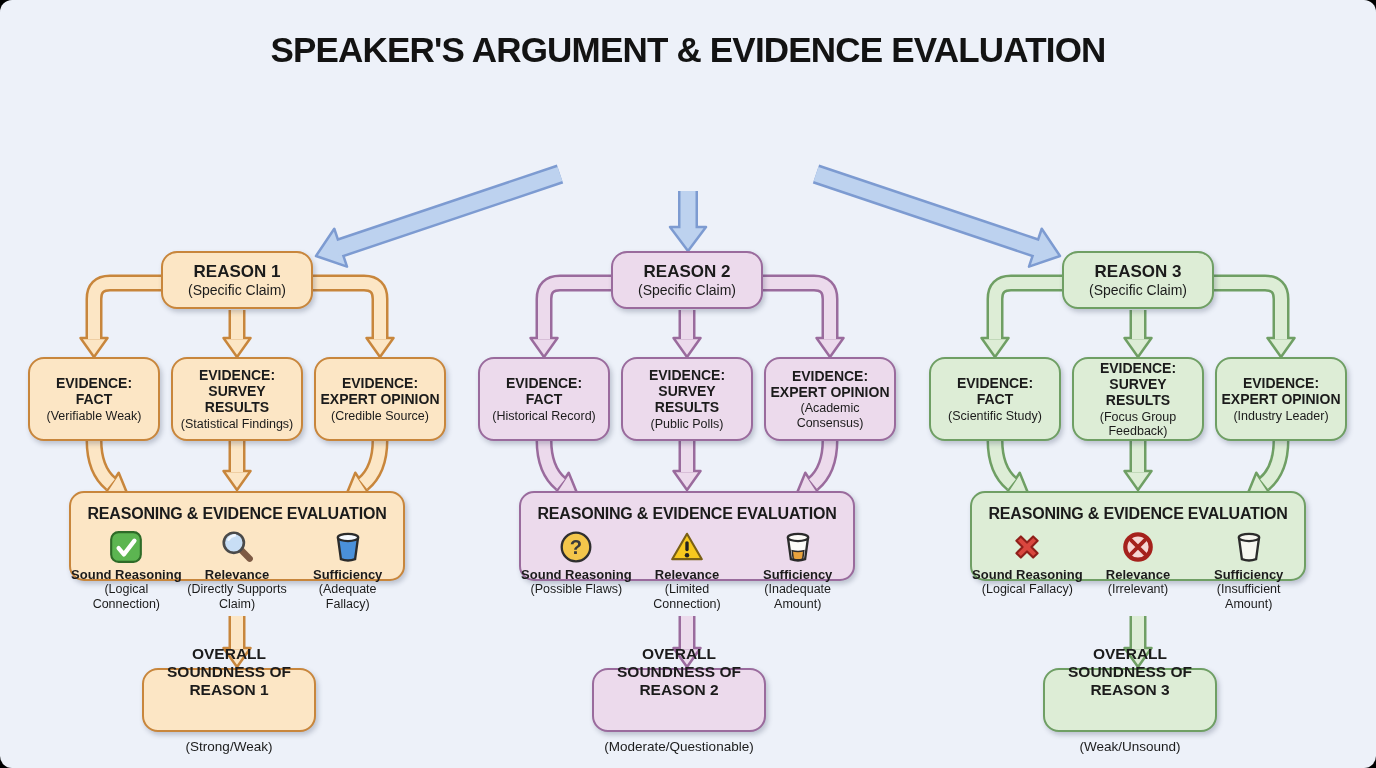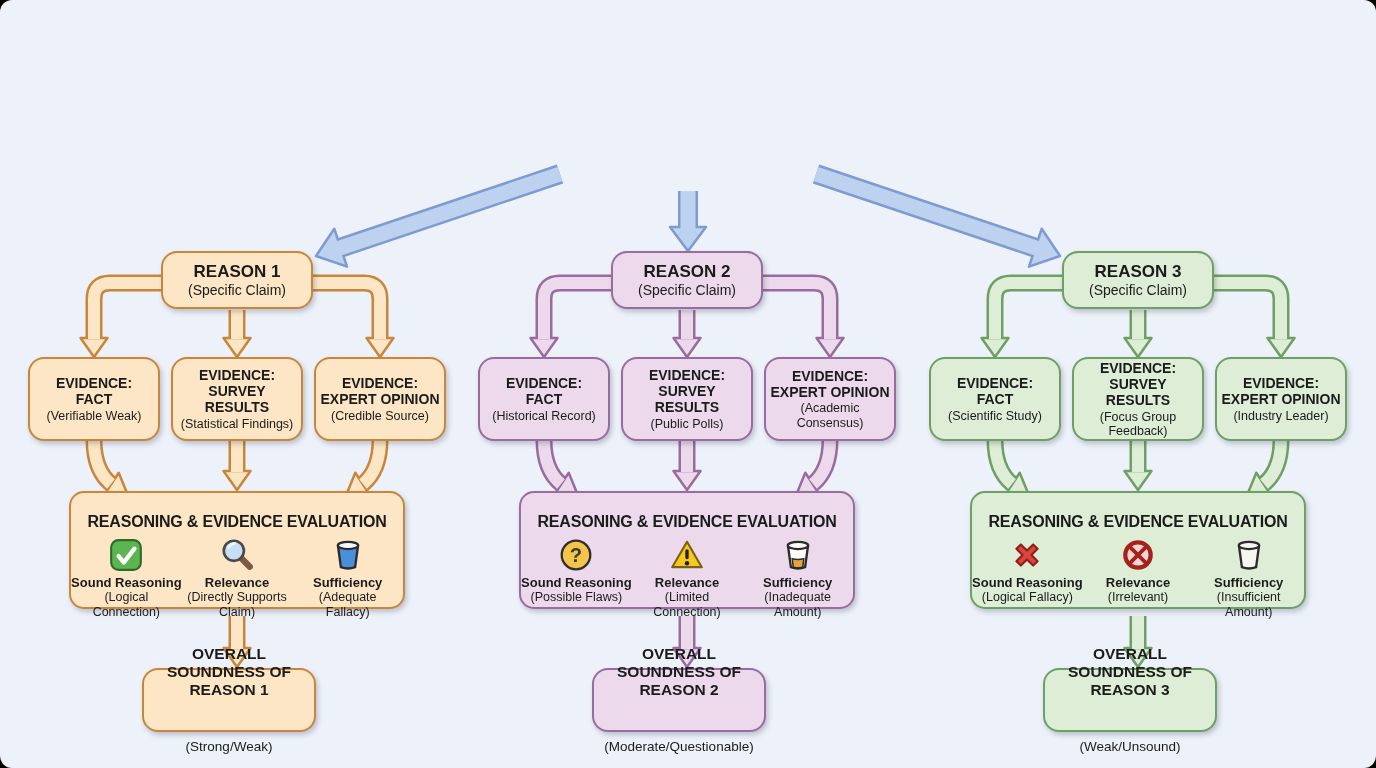--- a/index.html
+++ b/index.html
@@ -23,21 +23,21 @@
   }
   .main-box{left:540px;top:111px;width:296px;height:82px;border-radius:13px;}
   .main-title{font-size:24px;font-weight:bold;letter-spacing:-0.5px;color:#10203a;}
   .main-sub{font-size:19px;color:#10203a;}
   .reason-box{width:152px;height:58px;}
   .box-title{font-size:17px;font-weight:bold;}
   .box-sub{font-size:14px;}
   .evidence-box{width:132px;height:84px;padding:3px 2px;}
   .ev-label,.ev-type{font-size:14px;font-weight:bold;line-height:1.15;}
   .ev-detail{font-size:12.5px;line-height:1.13;margin-top:1px;}
-  .eval-box{width:336px;height:118px;border-radius:15px;justify-content:flex-start;padding-top:20px;}
+  .eval-box{width:336px;height:90px;border-radius:15px;justify-content:flex-start;padding-top:12px;}
   .eval-title{font-size:16px;font-weight:bold;letter-spacing:-0.2px;}
   .crit-row{display:flex;width:100%;margin-top:5px;}
   .crit{flex:1;display:flex;flex-direction:column;align-items:center;}
   .crit-icon{height:37px;margin-bottom:2px;}
   .crit-label{font-size:13px;font-weight:bold;line-height:1.12;}
   .crit-detail{font-size:12.5px;line-height:1.13;padding:0 4px;}
   .overall-box{width:174px;height:64px;}
   .overall-box .box-title{font-size:15.5px;line-height:1.15;}
   .overall-box .box-sub{font-size:13.5px;margin-top:40px;}
 </style>
@@ -113,20 +113,21 @@
       <polygon points="316,256 334.2743356430126,228.75942994710792 347.0166445097391,266.67556852614763" fill="#bdd2ef" stroke="#7d9bd1" stroke-width="2.5" stroke-linejoin="round"></polygon>
       <path d="M 560 174 L 336.85387621847184 248.99173012330044" fill="none" stroke="#bdd2ef" stroke-width="15" stroke-linejoin="round"></path>
       <path d="M 688 191 L 688 231" fill="none" stroke="#7d9bd1" stroke-width="20" stroke-linejoin="round"></path>
       <polygon points="688,251 670,227 706,227" fill="#bdd2ef" stroke="#7d9bd1" stroke-width="2.5" stroke-linejoin="round"></polygon>
       <path d="M 688 191 L 688 231" fill="none" stroke="#bdd2ef" stroke-width="15" stroke-linejoin="round"></path>
       <path d="M 816 174 L 1039.146123781528 248.99173012330044" fill="none" stroke="#7d9bd1" stroke-width="20" stroke-linejoin="round"></path>
       <polygon points="1060,256 1028.983355490261,266.67556852614763 1041.7256643569874,228.75942994710792" fill="#bdd2ef" stroke="#7d9bd1" stroke-width="2.5" stroke-linejoin="round"></polygon>
       <path d="M 816 174 L 1039.146123781528 248.99173012330044" fill="none" stroke="#bdd2ef" stroke-width="15" stroke-linejoin="round"></path>
     </svg>
 
+  <h1 class="page-title">SPEAKER'S ARGUMENT &amp; EVIDENCE EVALUATION</h1>
 
 
   <div class="branch-layer" style="--bfill: #fce6c5; --bborder: #c8863c;">
     <div class="box reason-box" style="left:161px;top:251px;">
       <div class="box-title">REASON 1</div>
       <div class="box-sub">(Specific Claim)</div>
     </div>
     <div class="box evidence-box" style="left:28px;top:357px;">
       <div class="ev-label">EVIDENCE:</div>
       <div class="ev-type">FACT</div>

